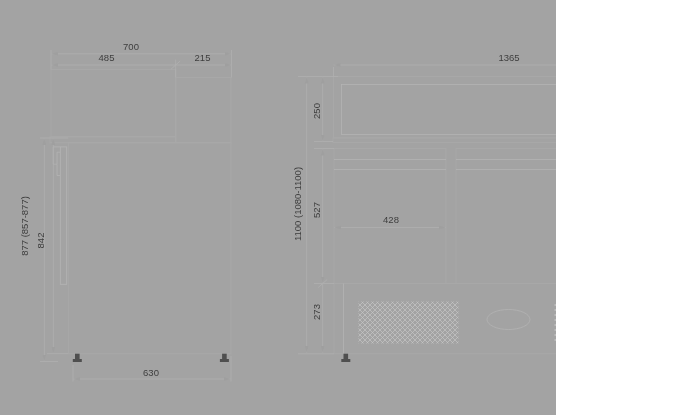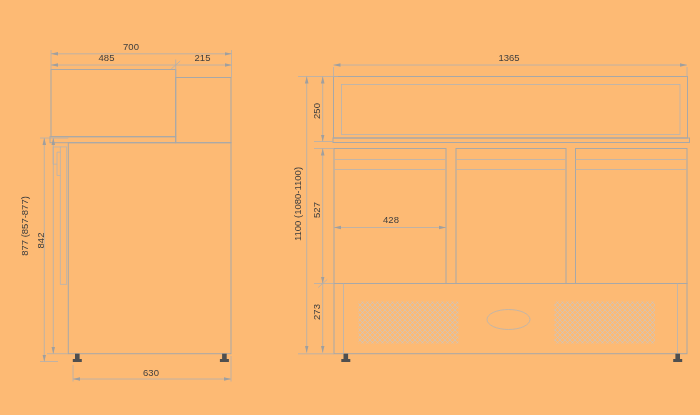--- a/index.html
+++ b/index.html
@@ -1,16 +1,16 @@
 <!DOCTYPE html>
 <html><head>
 <meta charset="utf-8">
 <style>
   html,body{margin:0;padding:0;background:#ffffff;}
-  .canvas{position:relative;width:700px;height:415px;background:#fdba74;overflow:hidden;}
+  .canvas{position:relative;width:556px;height:415px;background:#a3a3a3;overflow:hidden;}
   svg{display:block;}
   .ln{fill:none;stroke:#a8a8a8;stroke-width:1;}
   .thin{fill:none;stroke:#b4b4b4;stroke-width:0.8;}
   .dim{fill:none;stroke:#b0b0b0;stroke-width:0.8;}
   .dimtxt{font-family:"Liberation Sans",sans-serif;font-size:9.5px;fill:#3e3e3e;}
   .foot{fill:#4f4f4f;stroke:none;}
 </style>
 </head>
 <body>
 

